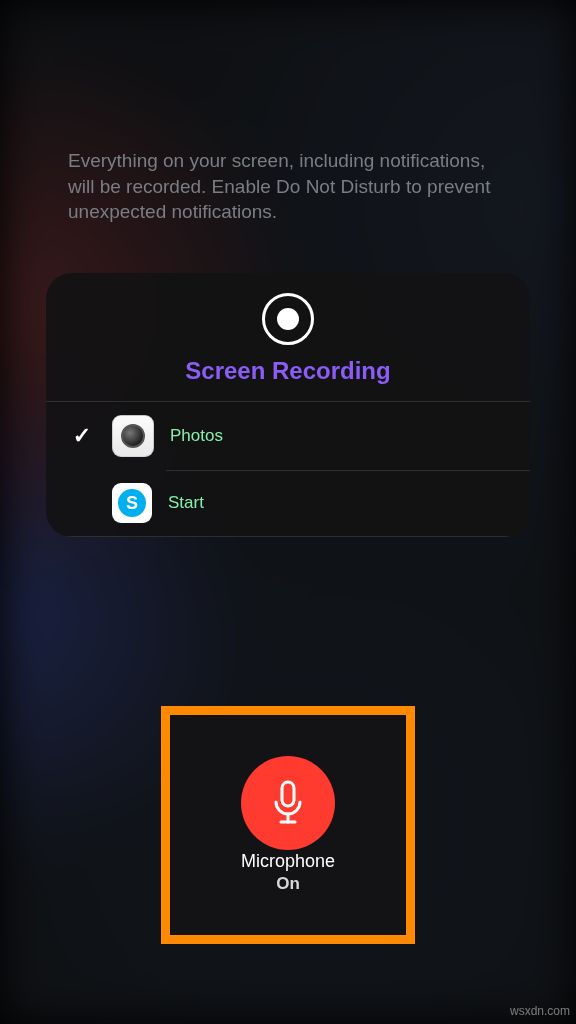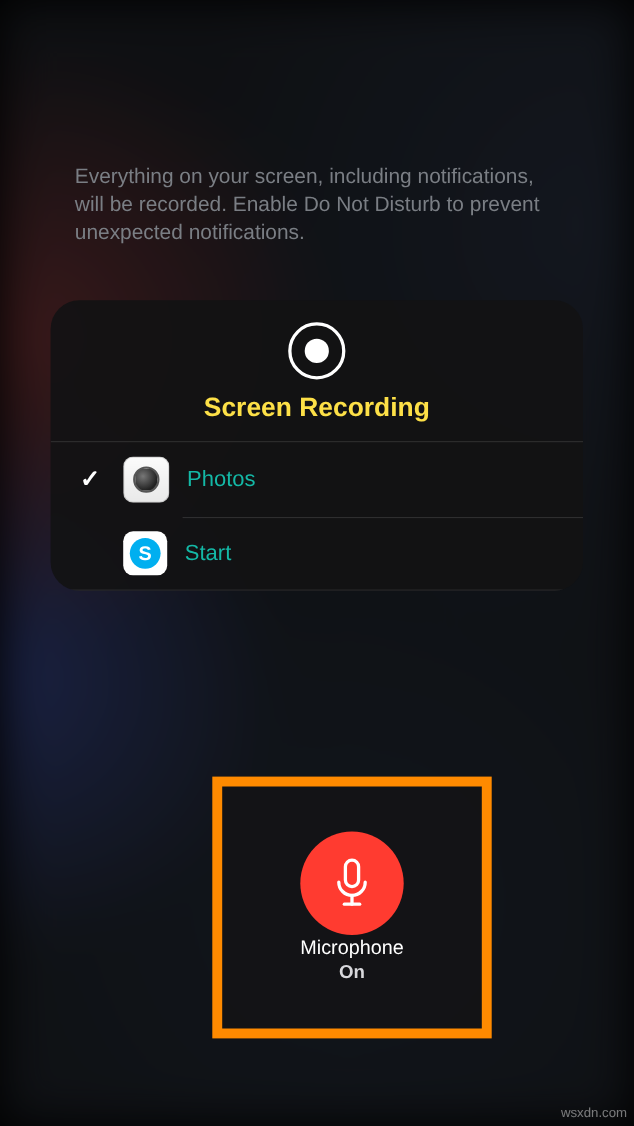--- a/index.html
+++ b/index.html
@@ -59,21 +59,21 @@
     align-items: center;
     justify-content: center;
   }
   .rec-icon .dot {
     width: 22px;
     height: 22px;
     background: #fff;
     border-radius: 50%;
   }
   .panel-title {
-    color: #fde047;
+    color: #8b5cf6;
     font-size: 24px;
     font-weight: 600;
   }
   .divider {
     height: 1px;
     background: rgba(255,255,255,0.12);
   }
   .list {
     padding: 0 0 0 0;
   }
@@ -151,22 +151,22 @@
   }
   .app-icon.messenger .bubble2::after{
     content:"";
     position:absolute;
     left:6px; top:10px;
     width:16px;height:8px;
     background:#fff;
     clip-path: polygon(0 100%, 35% 0, 55% 60%, 100% 0, 65% 100%, 45% 40%);
   }
   .row-label {
-    color: #14b8a6;
-    font-size: 20px;
+    color: #86efac;
+    font-size: 17px;
     font-weight: 400;
   }
   .start {
     padding: 22px 0 24px 0;
     text-align: center;
     color: #fff;
     font-size: 24px;
     font-weight: 400;
   }
 
@@ -176,21 +176,20 @@
     top: 706px;
     transform: translateX(-50%);
     width: 236px;
     height: 220px;
     border: 9px solid #ff8a00;
     background: rgba(20,20,22,0.92);
     display:flex;
     flex-direction:column;
     align-items:center;
     justify-content:center;
-    margin-left: 32px;
   }
   .mic-circle {
     width: 94px;
     height: 94px;
     border-radius: 50%;
     background: #ff3b30;
     display:flex;align-items:center;justify-content:center;
   }
   .mic-label {
     text-align:center;

